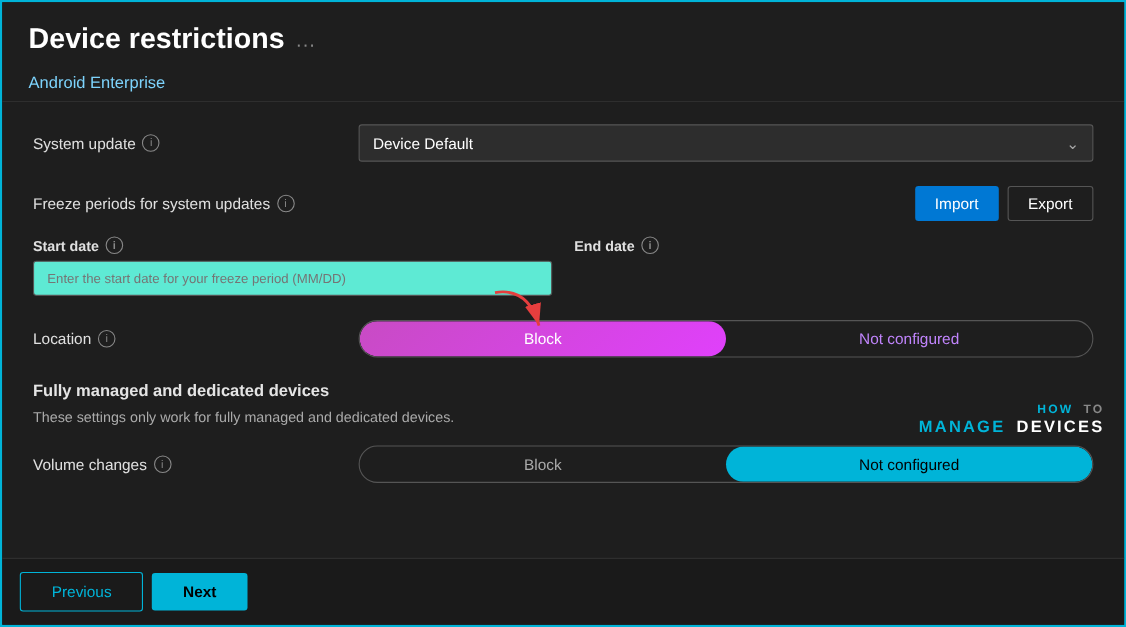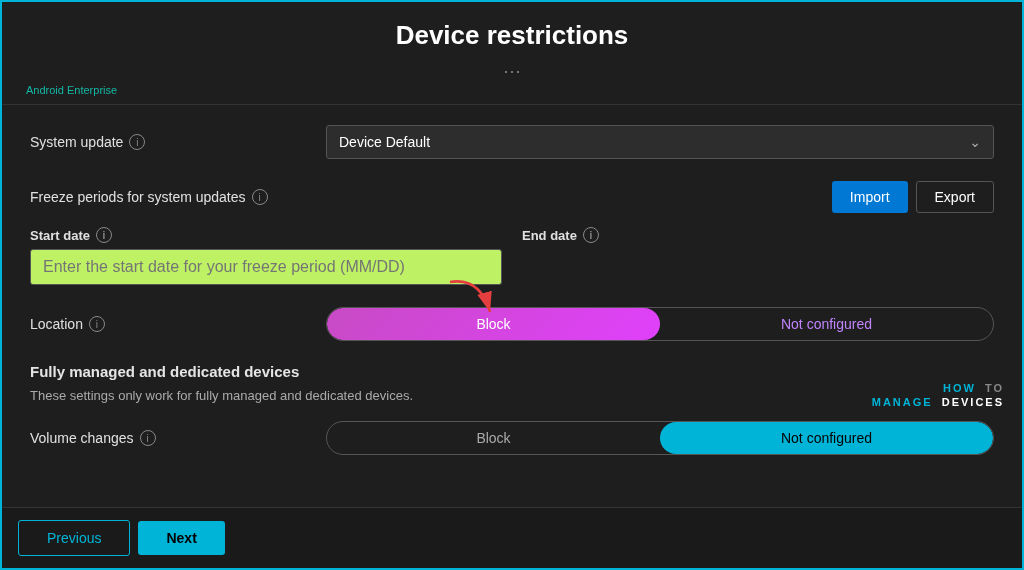--- a/index.html
+++ b/index.html
@@ -18,38 +18,37 @@
       height: 100%;
       padding: 0;
     }
     .header {
       padding: 18px 24px 8px 24px;
       background: #1e1e1e;
       border-bottom: 1px solid #333;
     }
     .header-title-row {
       display: flex;
-      align-items: center;
+      align-items: flex-end;
       gap: 10px;
-      flex-direction: column;
     }
     .header-title {
       font-size: 26px;
       font-weight: 600;
       color: #ffffff;
     }
     .header-dots {
       color: #888;
       font-size: 18px;
       cursor: pointer;
     }
     .header-subtitle {
-      font-size: 11px;
-      color: #14b8a6;
-      margin-top: 2px;
+      font-size: 15px;
+      color: #7dd3fc;
+      margin-top: 16px;
     }
     .content {
       flex: 1;
       overflow-y: auto;
       padding: 20px 28px;
       background: #1e1e1e;
     }
     .form-row {
       display: flex;
       align-items: center;
@@ -148,26 +147,26 @@
       font-size: 13px;
       font-weight: 600;
       color: #e0e0e0;
       margin-bottom: 6px;
       display: flex;
       align-items: center;
       gap: 6px;
     }
     .date-input {
       width: 100%;
-      background: #bef264;
+      background: #5eead4;
       border: 1px solid #555;
       border-radius: 3px;
       padding: 8px 12px;
       color: #777;
-      font-size: 16px;
+      font-size: 12px;
     }
     .toggle-container {
       display: flex;
       border-radius: 20px;
       overflow: hidden;
       border: 1px solid #555;
       flex: 1;
     }
     .toggle-option {
       flex: 1;
@@ -327,21 +326,21 @@
     <div class="section-heading">Fully managed and dedicated devices</div>
     <div class="section-description">These settings only work for fully managed and dedicated devices.</div>
 
     <div class="form-row" style="position:relative;">
 
       <div style="position:absolute; right:-10px; top:-40px; text-align:right; line-height:1.3;">
         <div style="font-size:11px; font-weight:700; color:#00b4d8; letter-spacing:2px;">
           <span>HOW</span>
           <span style="color:#888; margin-left:4px;">TO</span>
         </div>
-        <div style="font-size:11px; font-weight:700; letter-spacing:2px;">
+        <div style="font-size:15px; font-weight:700; letter-spacing:2px;">
           <span style="color:#00b4d8;">MANAGE</span>
           <span style="color:#fff; margin-left:4px;">DEVICES</span>
         </div>
       </div>
 
       <div class="form-label">
         <span>Volume changes</span>
         <span class="info-icon">i</span>
       </div>
       <div class="form-control-area">

